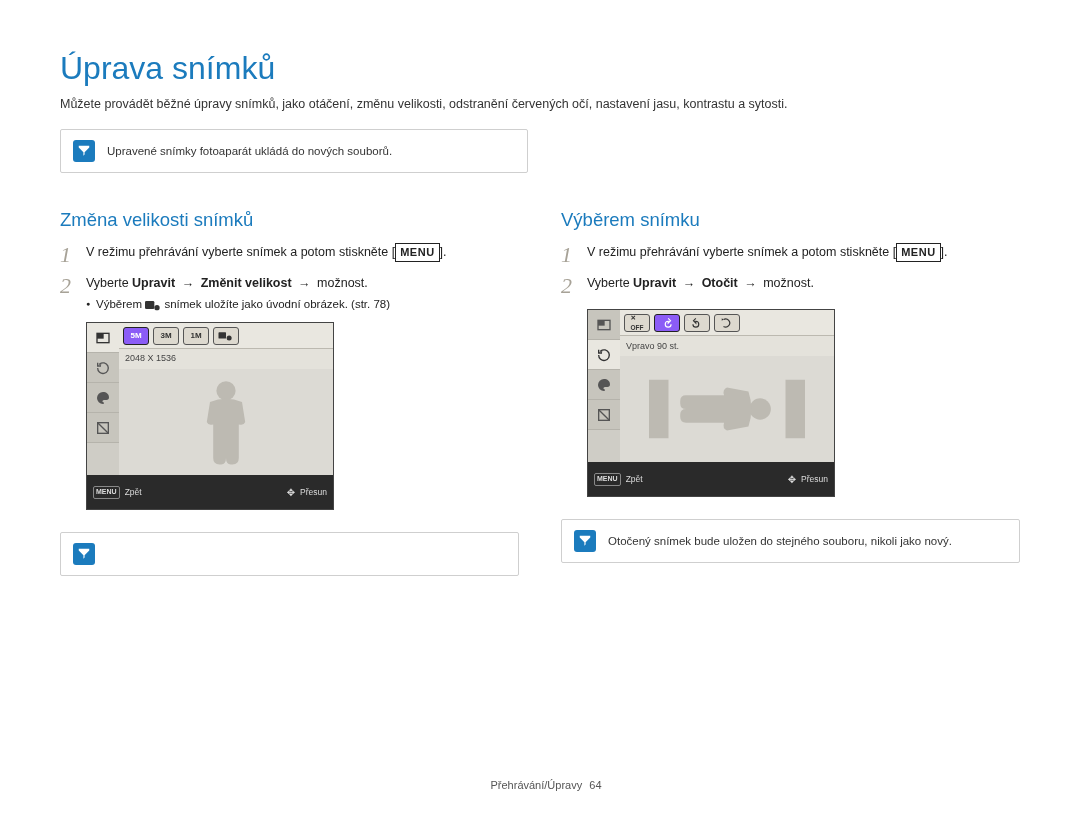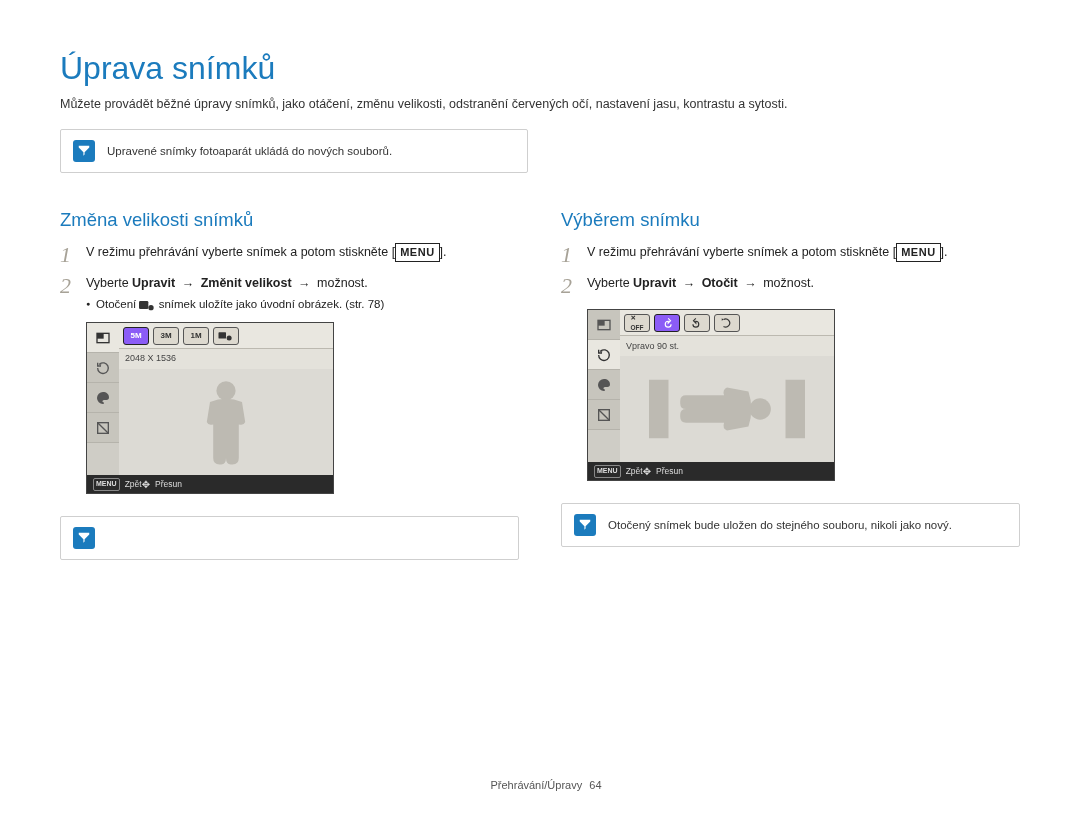--- a/index.html
+++ b/index.html
@@ -166,27 +166,28 @@
       padding-left: 6px;
       background: rgba(233,231,224,0.6);
     }
     .preview-img {
       position: absolute;
       left: 32px; right: 0; top: 46px; bottom: 0;
       display: flex; align-items: center; justify-content: center;
     }
     .silhouette { fill: #bdbab2; }
     .bottom-bar {
-      height: 18px;
+      height: 34px;
       background: #2a2a2a;
       color: #ddd;
       font-size: 8.5px;
       display: flex;
       align-items: center;
       padding: 0 6px;
+      justify-content: space-between;
     }
     .bb-left, .bb-right { display: flex; align-items: center; gap: 5px; }
     .bb-left .mini { font-size: 7px; font-weight: bold; border: 1px solid #888; padding: 0 2px; border-radius: 2px; }
     .bb-right .cross { font-size: 10px; }
     .footer {
       position: absolute;
       bottom: 24px;
       left: 12px; right: 0;
       text-align: center;
       font-size: 11px;
@@ -220,21 +221,21 @@
       <div class="step-body">
         <span>V režimu přehrávání vyberte snímek a potom stiskněte </span>[<span class="menu-btn">MENU</span>]<span>.</span>
       </div>
     </div>
 
     <div class="step">
       <span class="step-num">2</span>
       <div class="step-body">
         <span>Vyberte </span><span class="bold">Upravit</span><span class="arrow"> → </span><span class="bold">Změnit velikost</span><span class="arrow"> → </span><span>možnost.</span>
         <div class="bullet-line">
-          <span>Otočení </span><span class="inline-icon">
+          <span>Výběrem </span><span class="inline-icon">
               <svg viewBox="0 0 24 16">
                 <rect x="0" y="2" width="14" height="12" rx="2" fill="#333"></rect>
                 <circle cx="18" cy="12" r="4" fill="#333"></circle>
               </svg>
             </span><span> snímek uložíte jako úvodní obrázek. (str. 78)</span>
         </div>
 
         
         <div class="camera-screen" style="margin-left:0;">
           <div class="screen-preview">

